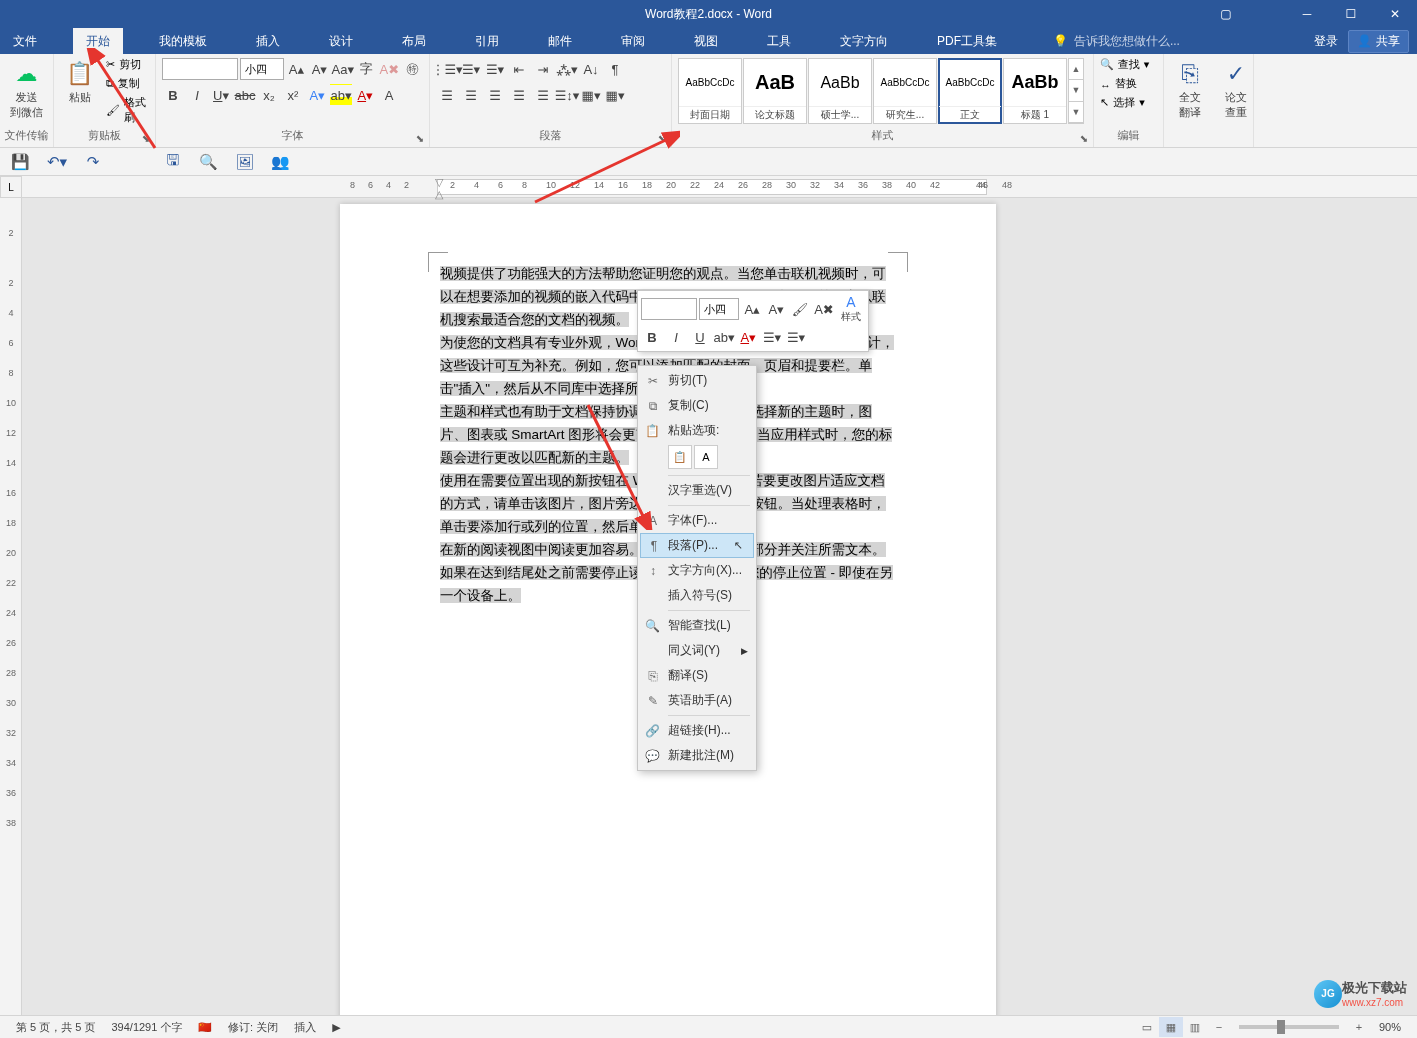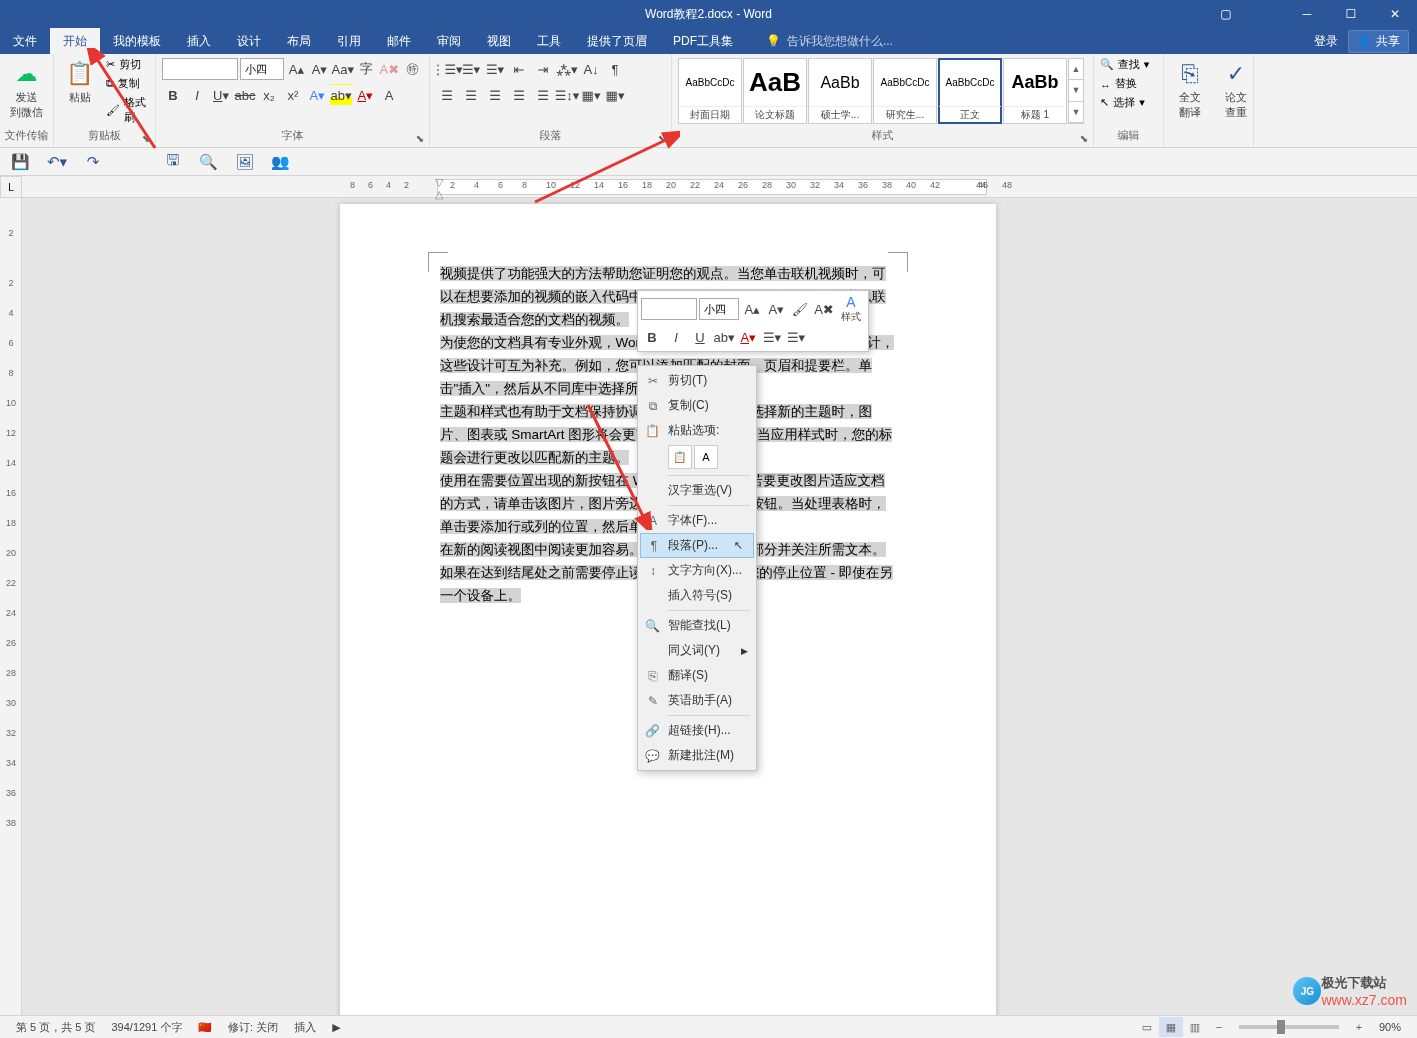--- a/index.html
+++ b/index.html
@@ -6,21 +6,21 @@
 body { background: #e6e6e6; width: 1417px; height: 1038px; overflow: hidden; position: relative; }
 
 
 .titlebar { background: #2b579a; height: 28px; display: flex; align-items: center; justify-content: center; position: relative; color: #fff; font-size: 12px; }
 .titlebar .win-controls { position: absolute; right: 0; display: flex; }
 .titlebar .win-controls div { width: 44px; height: 28px; display: flex; align-items: center; justify-content: center; color: #fff; cursor: pointer; }
 .titlebar .ribbon-options { position: absolute; right: 176px; display: flex; }
 .titlebar .ribbon-options div { width: 30px; height: 28px; display: flex; align-items: center; justify-content: center; color: #fff; }
 
 
-.menubar { background: #2b579a; height: 26px; display: flex; align-items: center; color: #fff; font-size: 12px; position: relative; }
+.menubar { background: #2b579a; height: 26px; display: flex; align-items: center; color: #fff; font-size: 12px; position: relative; gap: 23px; }
 .menubar .tab { padding: 0 13px; height: 26px; display: flex; align-items: center; cursor: pointer; }
 .menubar .tab.active { background: #f3f3f3; color: #2b579a; }
 .menubar .tell-me { margin-left: 20px; color: #c8d3e6; display: flex; align-items: center; gap: 6px; }
 .menubar .right-controls { position: absolute; right: 8px; display: flex; gap: 10px; align-items: center; }
 .menubar .share-btn { background: #3e6db5; border: 1px solid #5c84c4; padding: 2px 8px; border-radius: 2px; display: flex; align-items: center; gap: 4px; }
 
 
 .ribbon { background: #f3f3f3; height: 94px; border-bottom: 1px solid #d4d4d4; display: flex; }
 .ribbon-group { border-right: 1px solid #e1e1e1; display: flex; flex-direction: column; padding: 2px 4px; position: relative; }
 .ribbon-group-label { font-size: 11px; color: #666; text-align: center; padding: 2px 0; }
@@ -118,21 +118,21 @@
   <div class="tab active">开始</div>
   <div class="tab">我的模板</div>
   <div class="tab">插入</div>
   <div class="tab">设计</div>
   <div class="tab">布局</div>
   <div class="tab">引用</div>
   <div class="tab">邮件</div>
   <div class="tab">审阅</div>
   <div class="tab">视图</div>
   <div class="tab">工具</div>
-  <div class="tab">提供了页眉</div>
+  <div class="tab">文字方向</div>
   <div class="tab">PDF工具集</div>
   <div class="tell-me">
     <span>💡</span>
     <span>告诉我您想做什么...</span>
   </div>
   <div class="right-controls">
     <span>登录</span>
     <div class="share-btn">
       <span>👤</span>
       <span>共享</span>
@@ -245,21 +245,21 @@
   </div>
 
   <div class="ribbon-group" style="width:422px">
     <div class="ribbon-group-content" style="padding:2px">
       <div class="styles-gallery">
         <div class="style-item">
             <div class="style-preview" style="font-size:10px">AaBbCcDc</div>
             <div class="style-label">封面日期</div>
           </div>
         <div class="style-item">
-            <div class="style-preview" style="font-size:26px;font-weight:bold">AaB</div>
+            <div class="style-preview" style="font-size:20px;font-weight:bold">AaB</div>
             <div class="style-label">论文标题</div>
           </div>
         <div class="style-item">
             <div class="style-preview" style="font-size:16px">AaBb</div>
             <div class="style-label">硕士学...</div>
           </div>
         <div class="style-item">
             <div class="style-preview" style="font-size:10px">AaBbCcDc</div>
             <div class="style-label">研究生...</div>
           </div>
@@ -538,15 +538,15 @@
       <div class="thumb"></div>
     </div>
   <div class="view-btn">+</div>
   <div class="status-item">90%</div>
 </div>
 
 <div class="watermark">
   <div class="logo">JG</div>
   <div>
     <div class="txt"><span class="g">极光下载站</span></div>
-    <div style="font-size:14px" class="r">www.xz7.com</div>
+    <div style="font-size:10px" class="r">www.xz7.com</div>
   </div>
 </div>
 
 </body></html>

